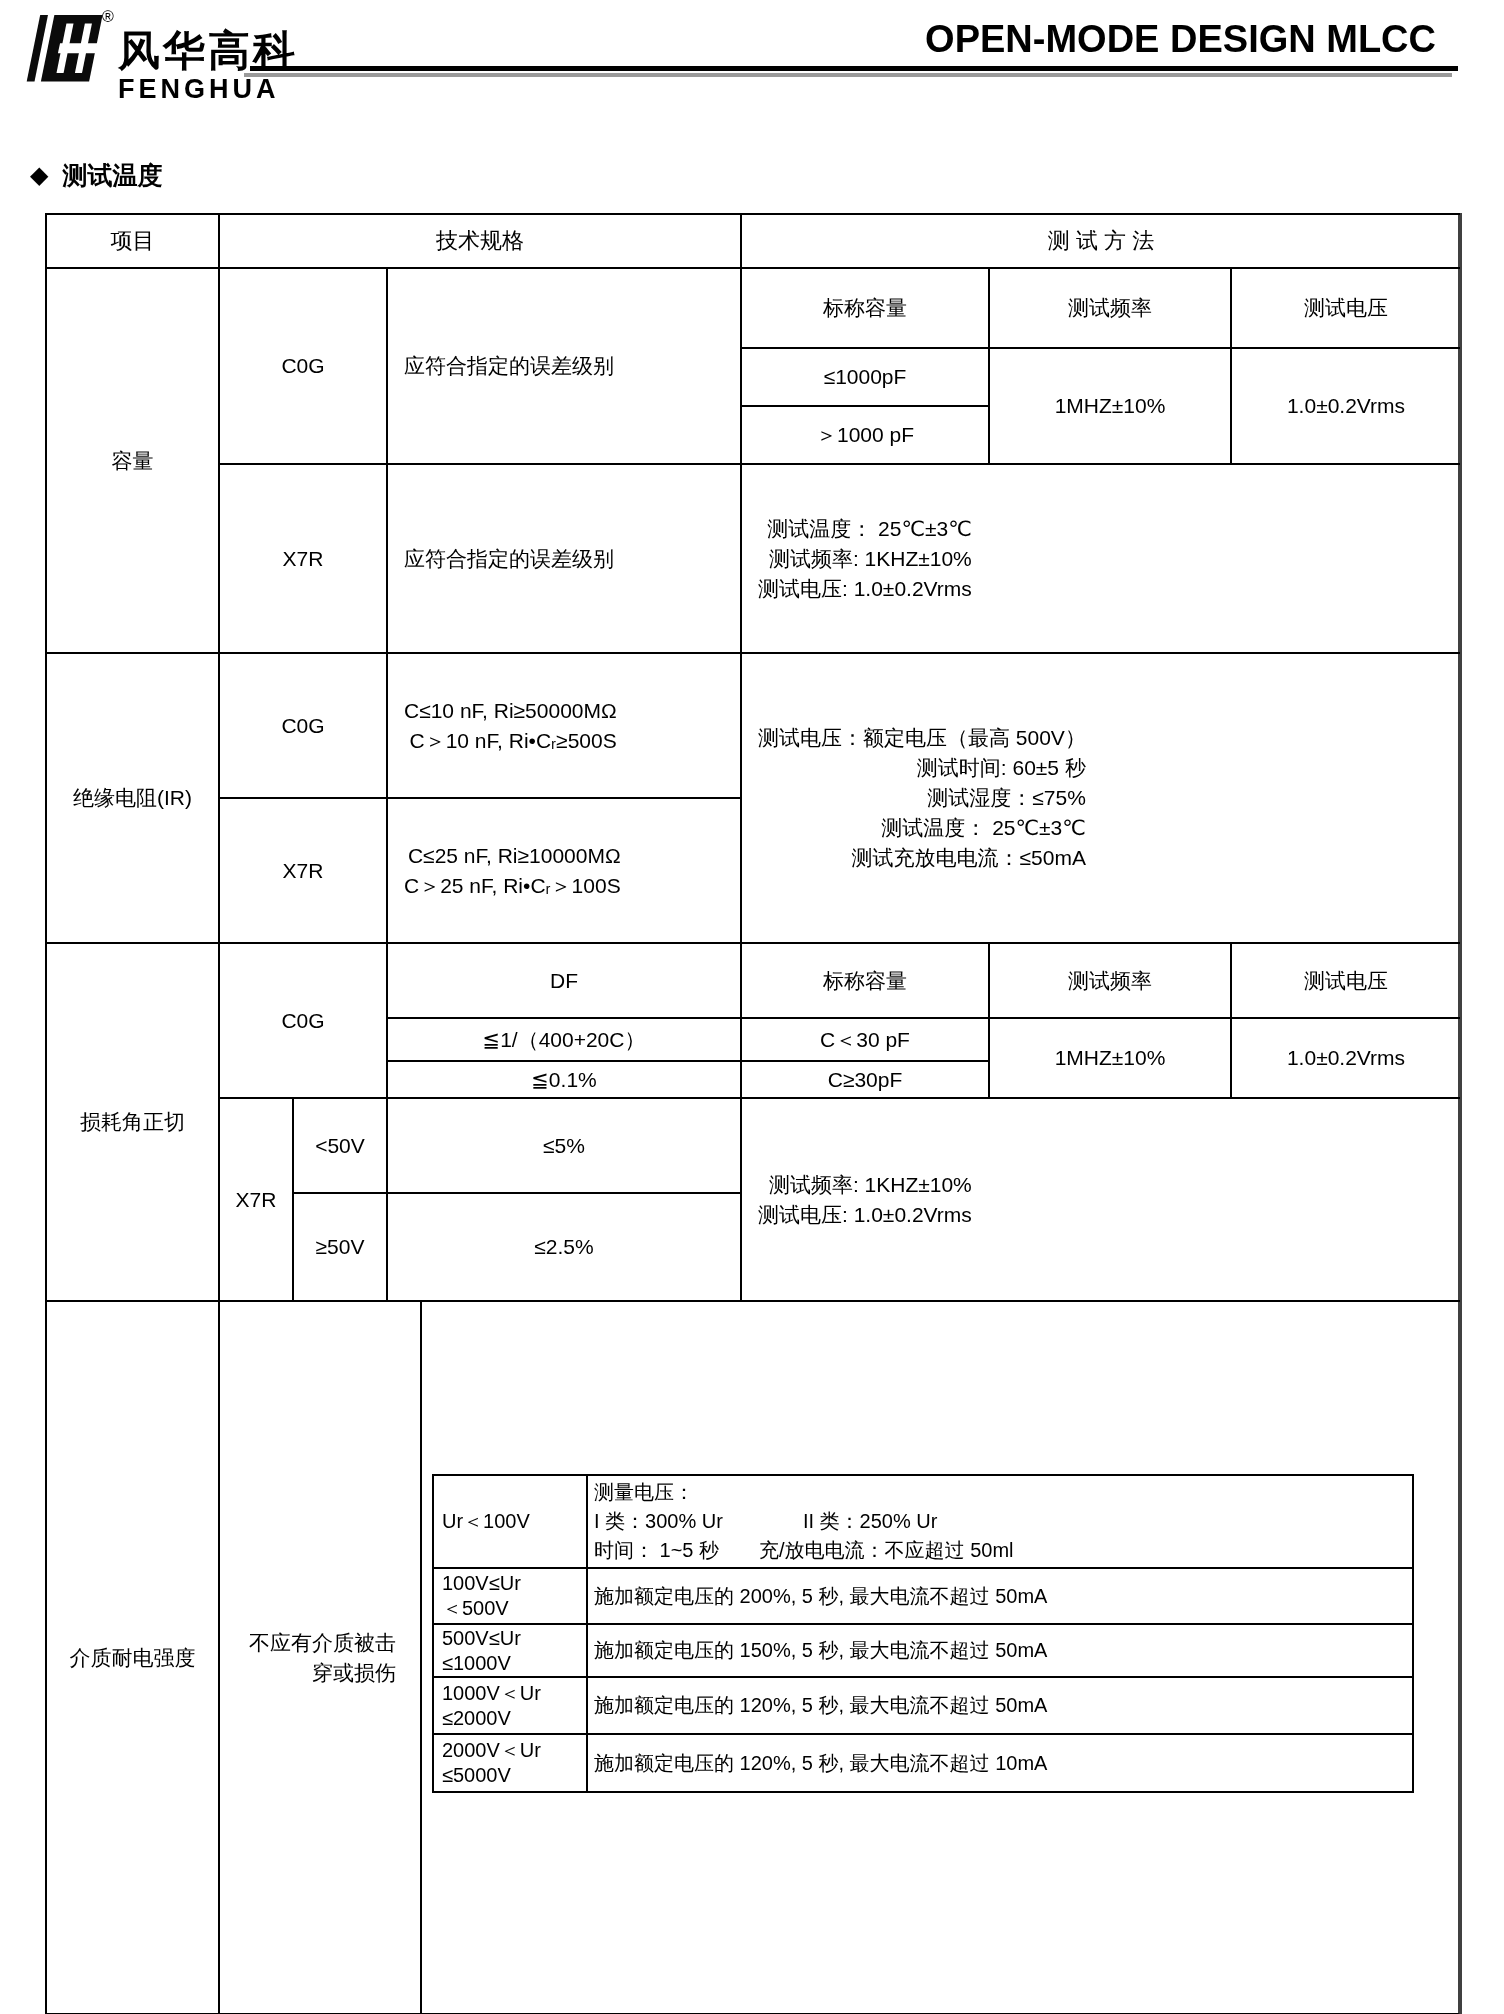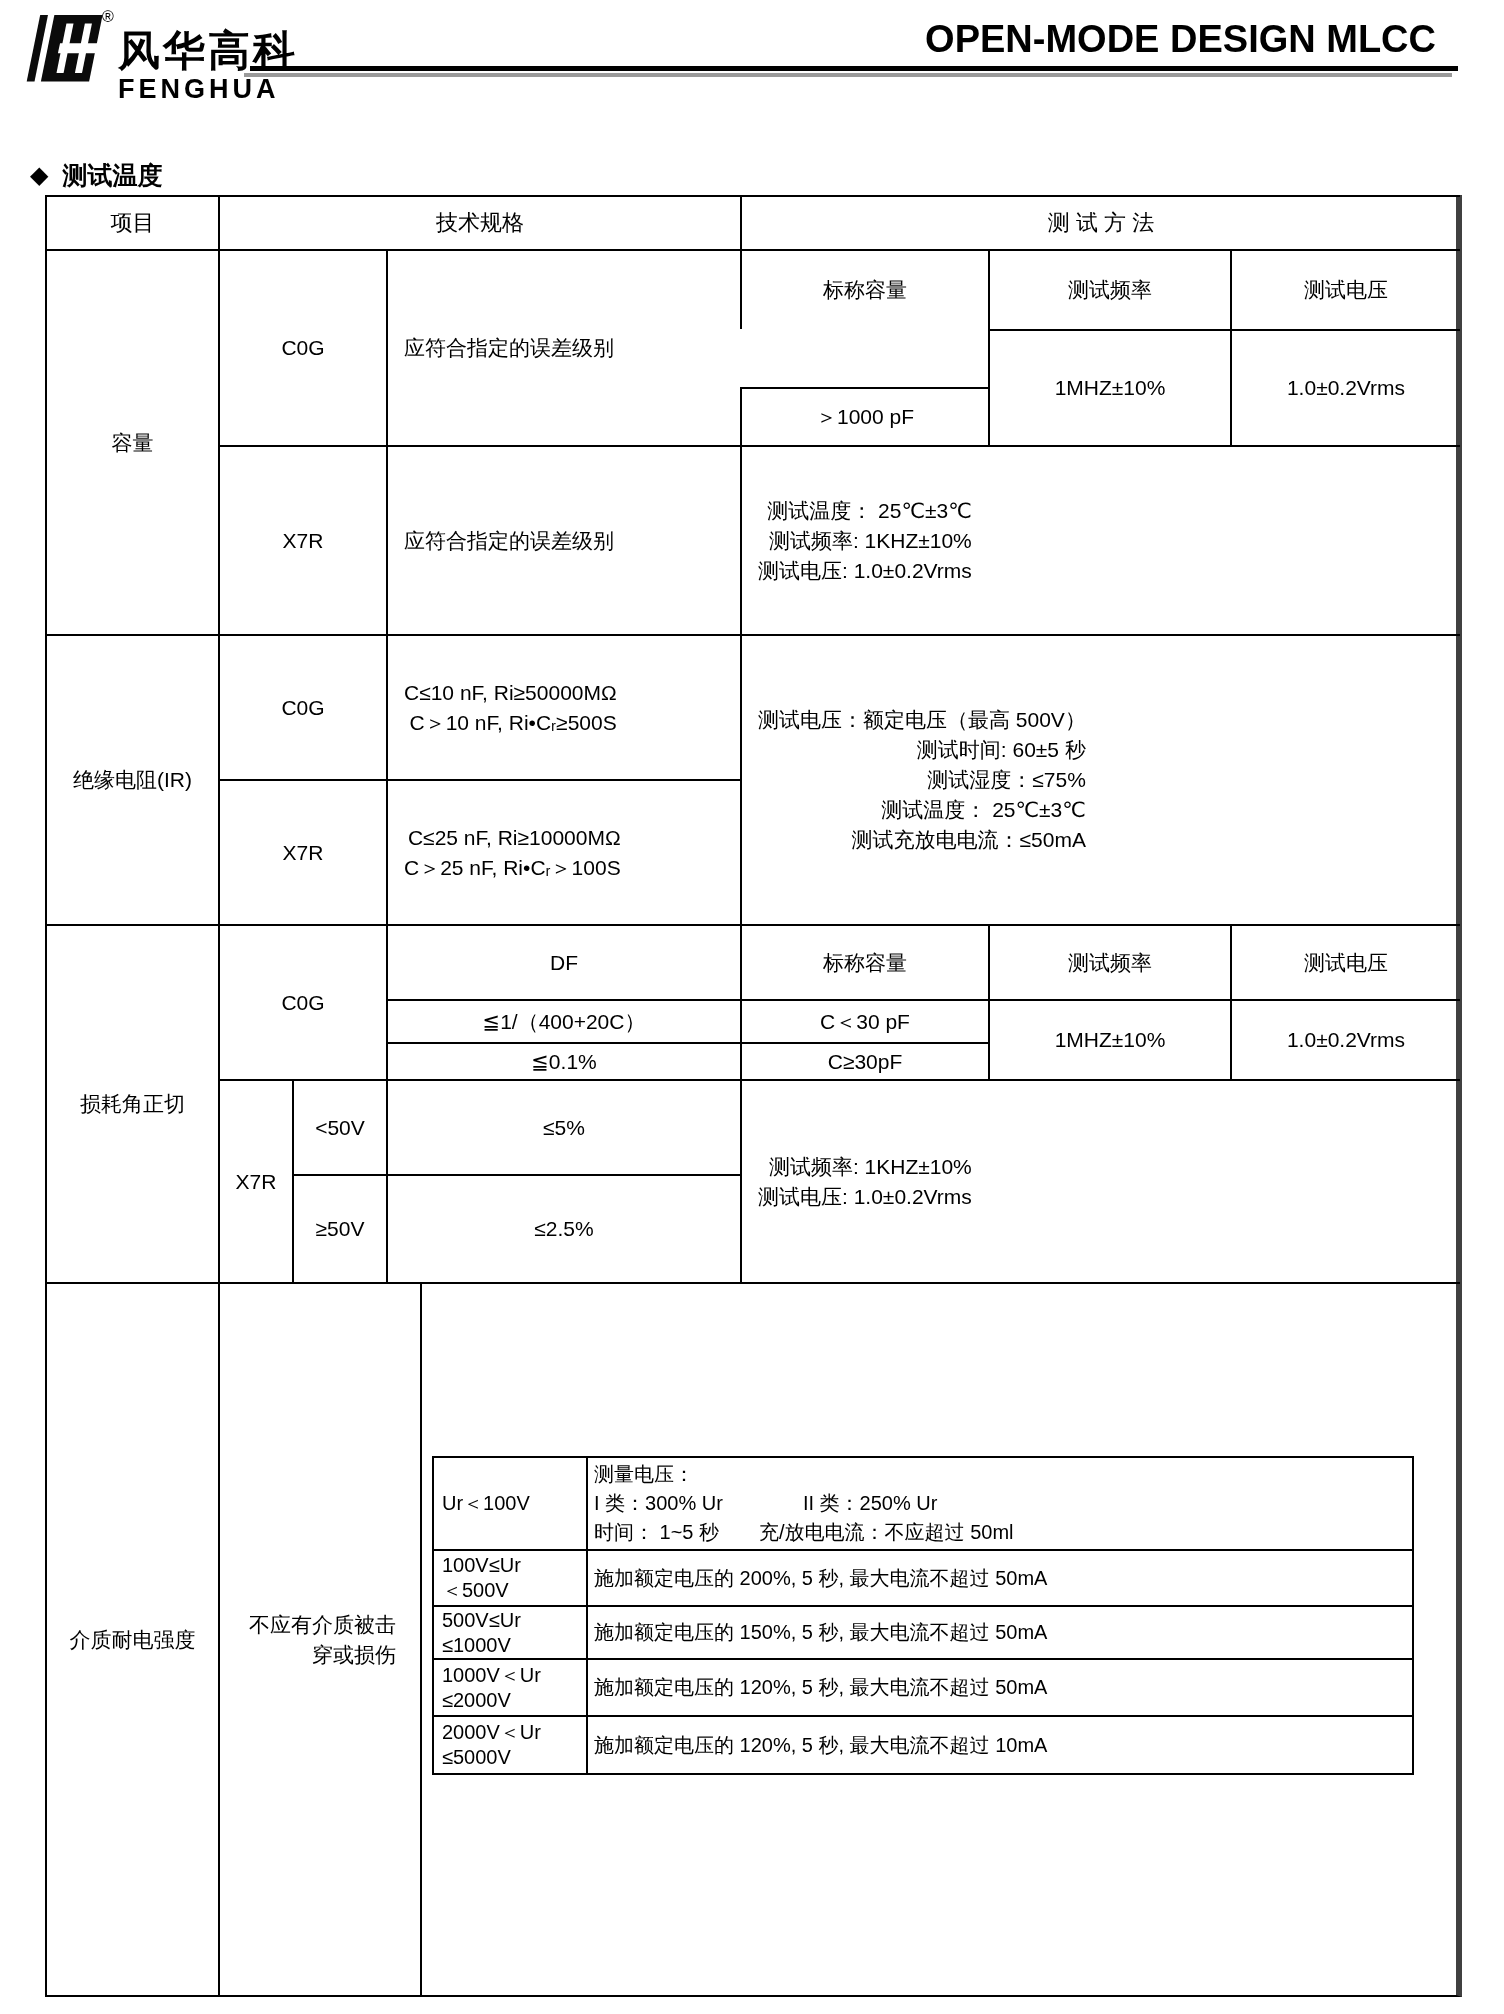--- a/index.html
+++ b/index.html
@@ -17,26 +17,26 @@
   .logo-en { font-size:27px; font-weight:bold; letter-spacing:4px; line-height:28px; margin-top:1px; }
   .doc-title { position:absolute; top:18px; right:68px; font-size:38px; font-weight:bold; }
   .rule-black { position:absolute; left:250px; top:66px; width:1208px; height:5px; background:#000; }
   .rule-gray  { position:absolute; left:244px; top:73px; width:1208px; height:4px; background:#9a9a9a; }
   
   .section-heading { position:absolute; left:30px; top:160px; display:flex; align-items:center; }
   .diamond { font-size:24px; line-height:30px; }
   .section-title { font-size:25px; font-weight:bold; margin-left:14px; line-height:30px; }
   
   .main-table {
-    position:absolute; left:45px; top:195px;
+    position:absolute; left:45px; top:213px;
     display:grid;
     grid-template-columns:173px 74px 94px 34px 320px 248px 242px 230px;
     grid-template-rows:54px 80px 58px 58px 189px 145px 145px 75px 43px 37px 95px 108px 713px;
     width:1417px; height:1802px; box-sizing:border-box;
-    border-right:6px solid #404040; border-bottom:2px solid #000;
+    border-right:4px solid #404040; border-bottom:2px solid #000;
   }
   .cell {
     border-top:2px solid #000; border-left:2px solid #000;
     display:flex; align-items:center; justify-content:center;
     text-align:center; white-space:pre-line;
     font-size:21px; line-height:30px; padding:4px 6px; box-sizing:border-box;
   }
   .cell.hdr { font-size:22px; }
   .cell.left { justify-content:flex-start; text-align:right; padding-left:16px; }
   .cell.wrapnarrow { padding-left:16px; padding-right:24px; }
@@ -90,20 +90,21 @@
     <div class="cell hdr" style="grid-area:1/1/2/2">项目</div>
     <div class="cell hdr" style="grid-area:1/2/2/6">技术规格</div>
     <div class="cell hdr" style="grid-area:1/6/2/9">测 试 方 法</div>
 
     <div class="cell" style="grid-area:2/1/6/2">容量</div>
     <div class="cell" style="grid-area:2/2/5/4">C0G</div>
     <div class="cell left" style="grid-area:2/4/5/6">应符合指定的误差级别</div>
     <div class="cell" style="grid-area:2/6/3/7">标称容量</div>
     <div class="cell" style="grid-area:2/7/3/8">测试频率</div>
     <div class="cell" style="grid-area:2/8/3/9">测试电压</div>
+    <div class="cell" style="grid-area:3/6/4/7">≤1000pF</div>
     <div class="cell" style="grid-area:4/6/5/7">＞1000 pF</div>
     <div class="cell" style="grid-area:3/7/5/8">1MHZ±10%</div>
     <div class="cell" style="grid-area:3/8/5/9">1.0±0.2Vrms</div>
     <div class="cell" style="grid-area:5/2/6/4">X7R</div>
     <div class="cell left" style="grid-area:5/4/6/6">应符合指定的误差级别</div>
     <div class="cell left" style="grid-area:5/6/6/9">测试温度： 25℃±3℃
 测试频率: 1KHZ±10%
 测试电压: 1.0±0.2Vrms</div>
 
     <div class="cell" style="grid-area:6/1/8/2">绝缘电阻(IR)</div>

